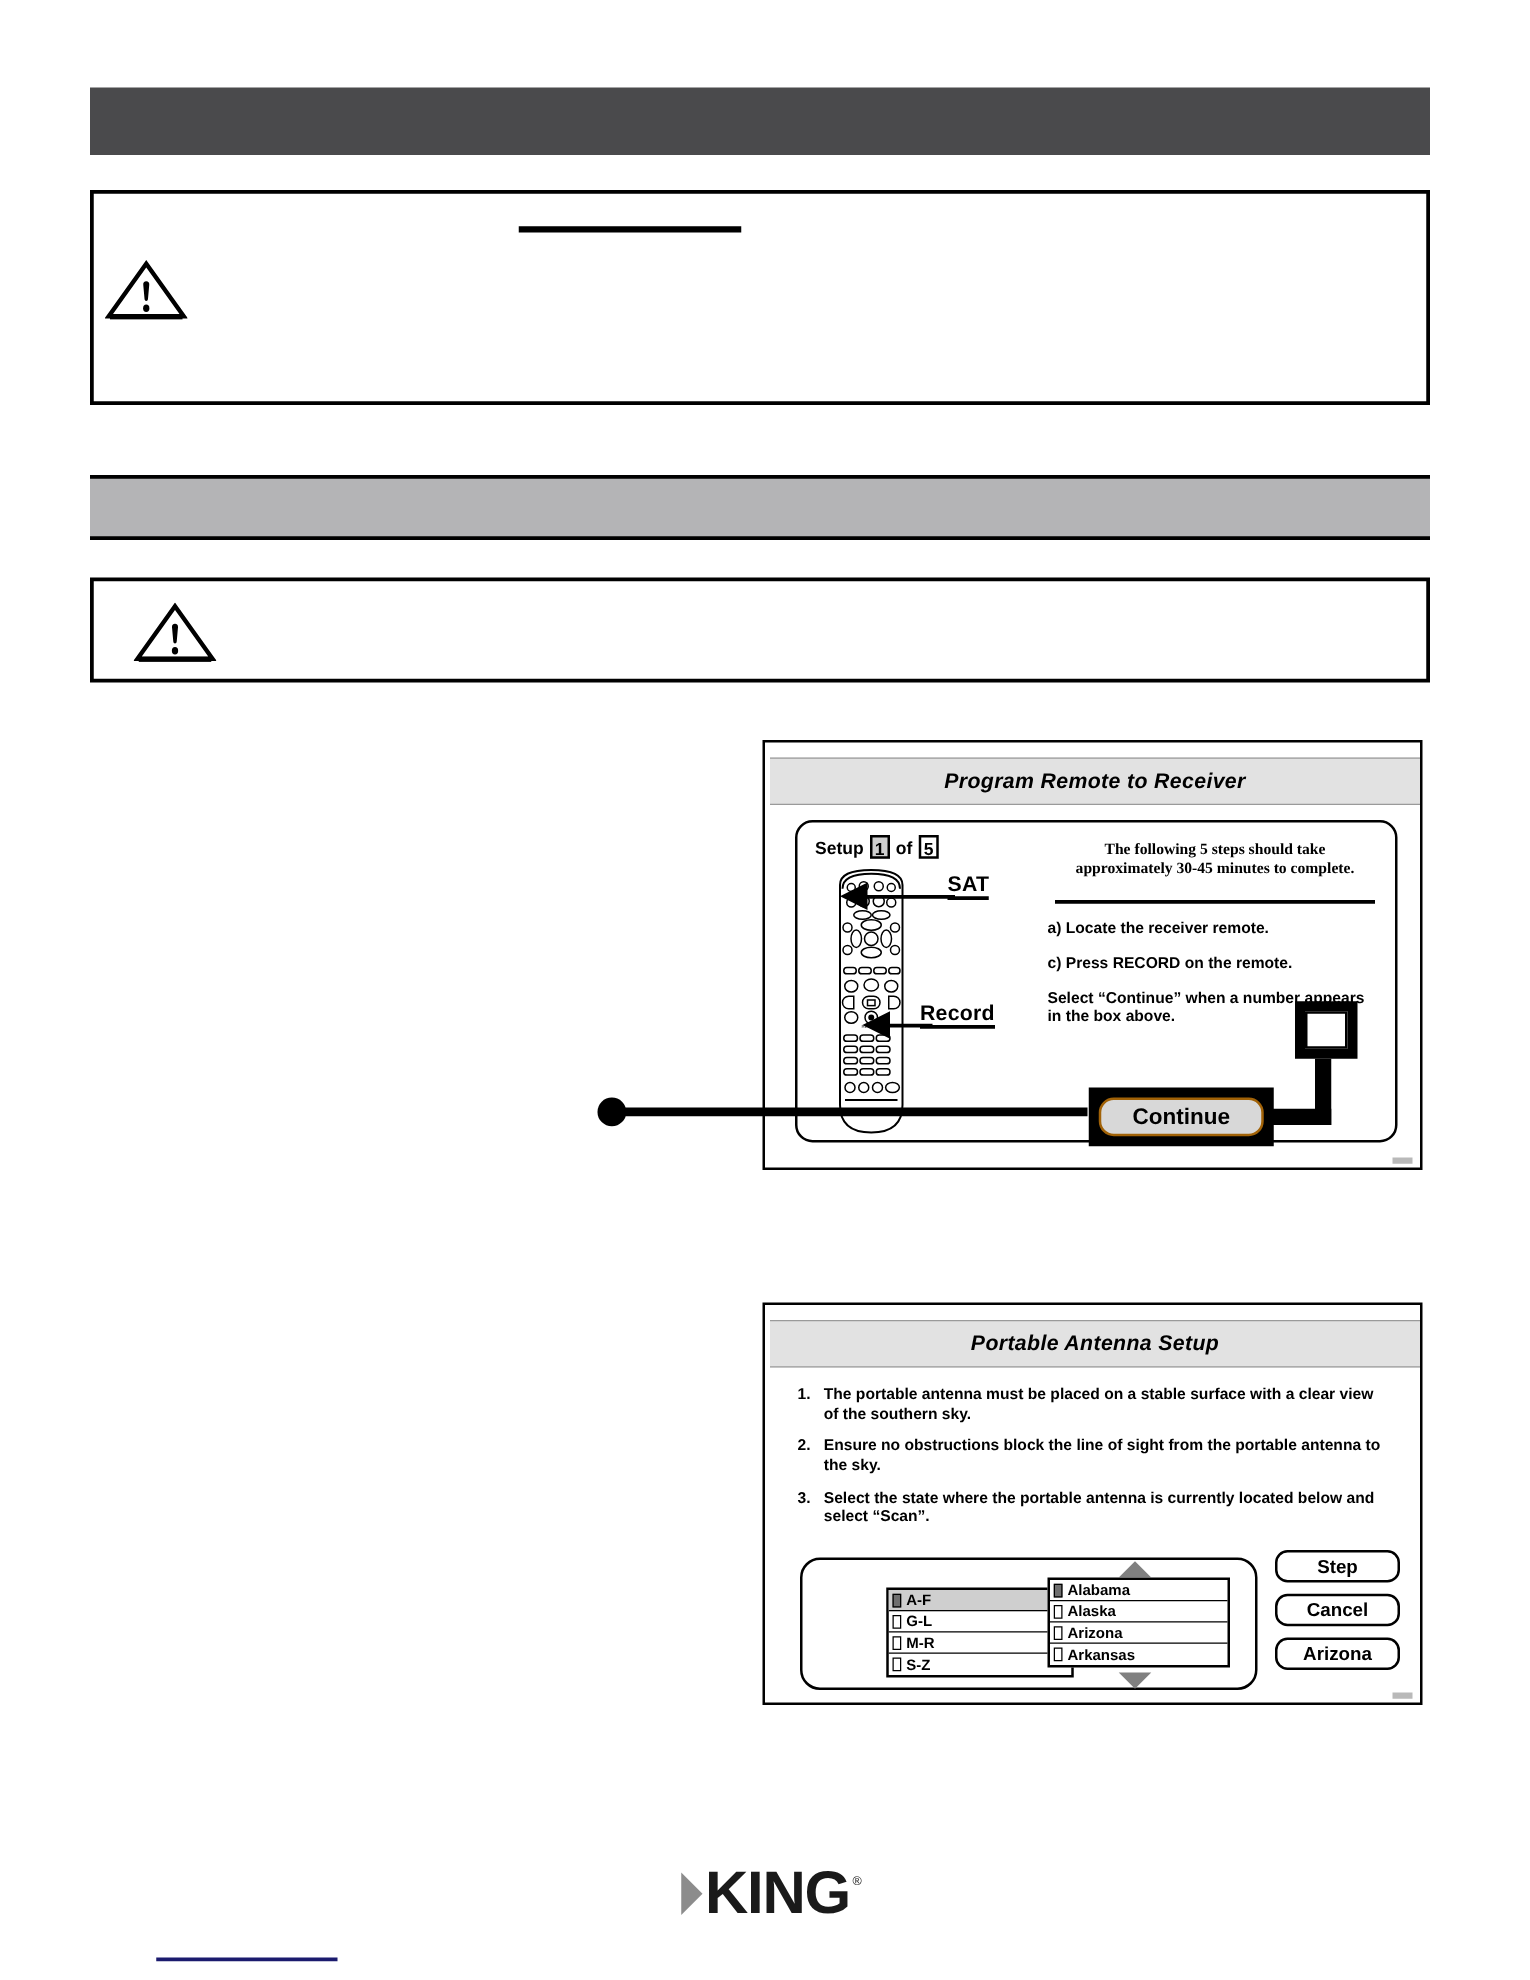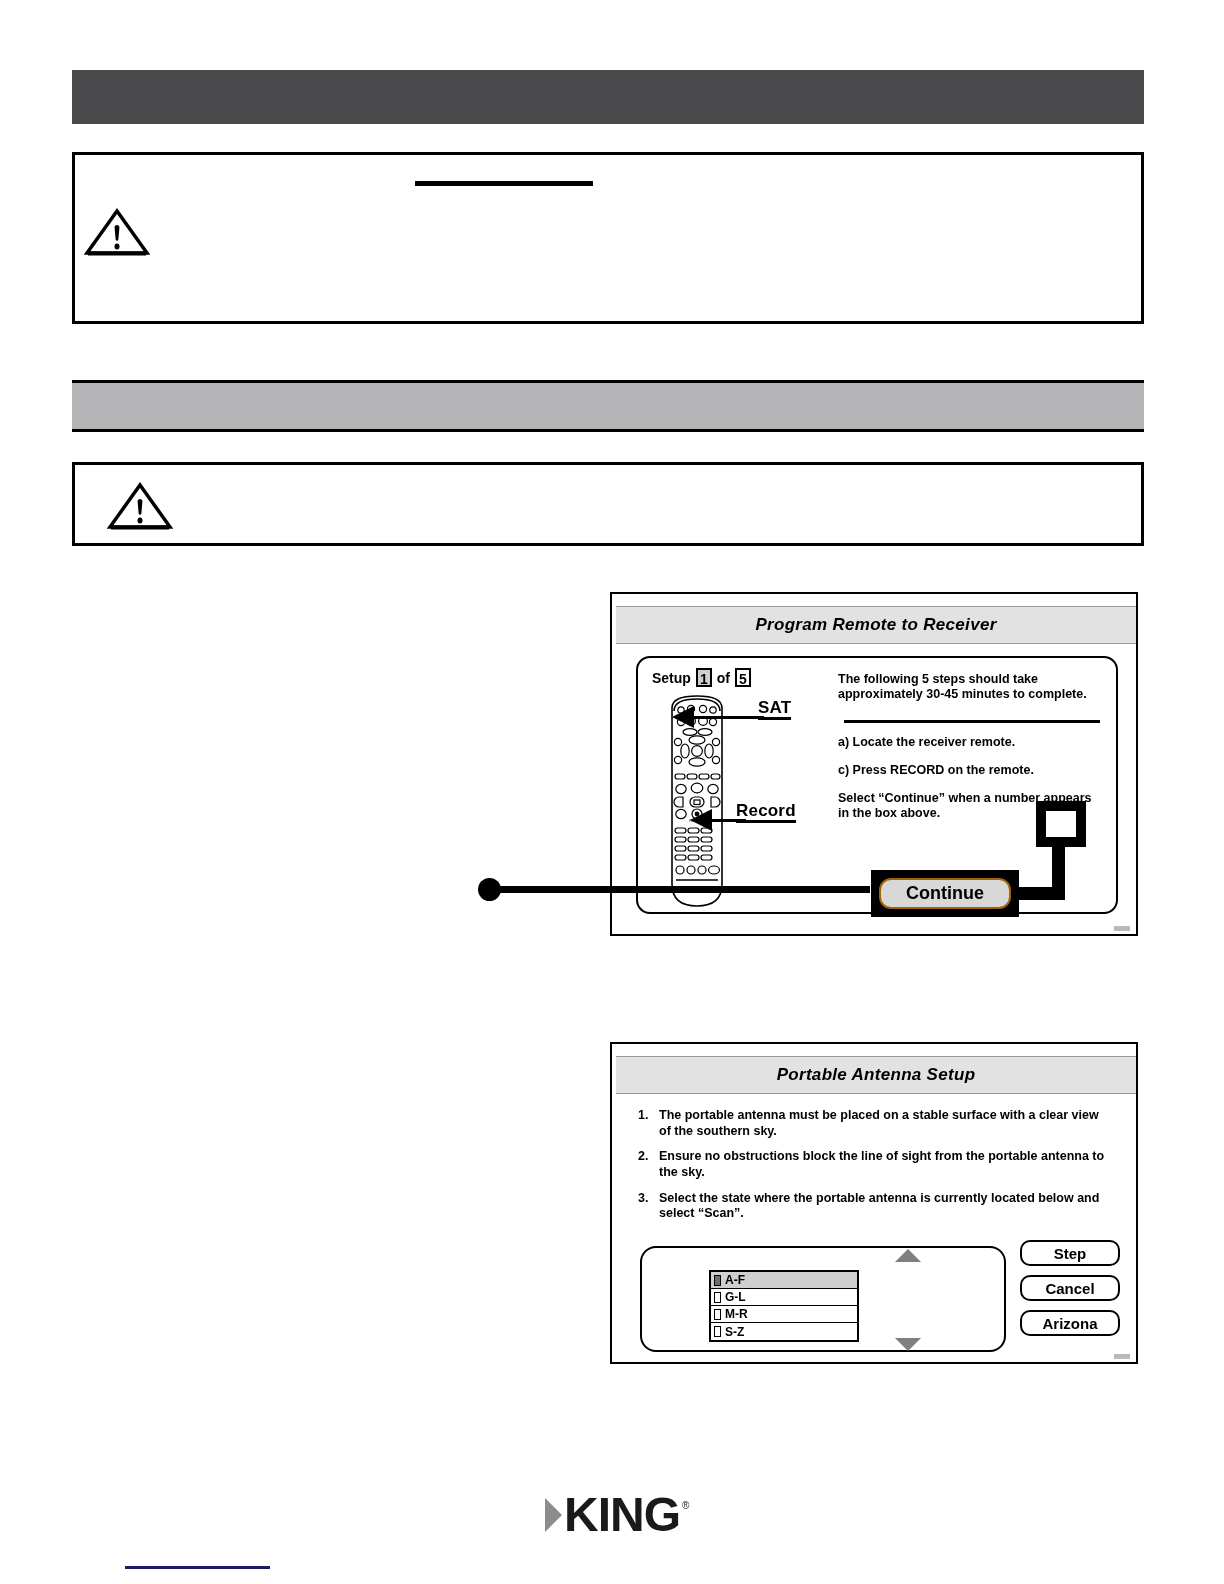--- a/index.html
+++ b/index.html
@@ -190,21 +190,23 @@
   .instr {
     position: absolute;
     left: 200px;
     top: 14px;
     width: 268px;
     font-size: 12.5px;
     font-weight: bold;
     line-height: 1.22;
   }
   .instr-head {
+    text-align: center;
     margin-bottom: 17px;
+    font-family: Liberation Serif, serif;
   }
   .instr-divider {
     height: 3px;
     background: #000;
     margin: 4px 6px 12px 6px;
   }
   .instr p { margin: 0 0 13px 0; }
   .instr p:last-child { margin-bottom: 0; }
 
   
@@ -630,20 +632,38 @@
         <div class="list-row">
           <span class="radio"></span>
           <span>M-R</span>
         </div>
         <div class="list-row">
           <span class="radio"></span>
           <span>S-Z</span>
         </div>
       </div>
 
+      <div class="list-col list-col-right">
+        <div class="list-row">
+          <span class="radio on"></span>
+          <span>Alabama</span>
+        </div>
+        <div class="list-row">
+          <span class="radio"></span>
+          <span>Alaska</span>
+        </div>
+        <div class="list-row">
+          <span class="radio"></span>
+          <span>Arizona</span>
+        </div>
+        <div class="list-row">
+          <span class="radio"></span>
+          <span>Arkansas</span>
+        </div>
+      </div>
     </div>
 
     <div class="side-buttons">
       <div class="side-btn">Step</div>
       <div class="side-btn">Cancel</div>
       <div class="side-btn">Arizona</div>
     </div>
 
     <div class="panel-corner-mark"></div>
   </div>

